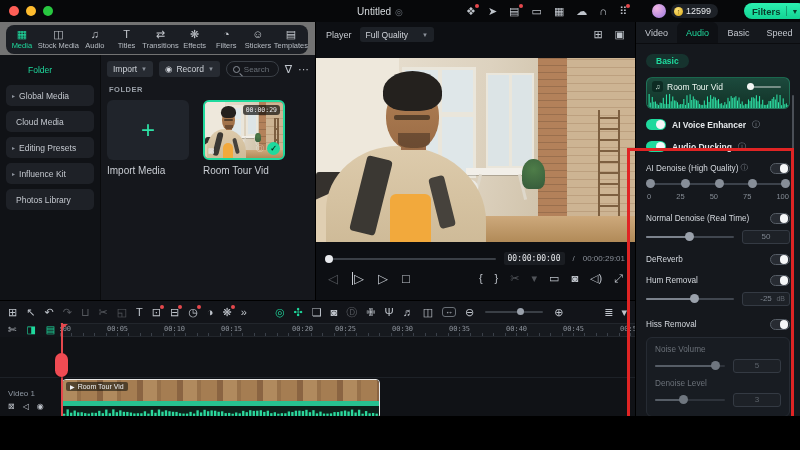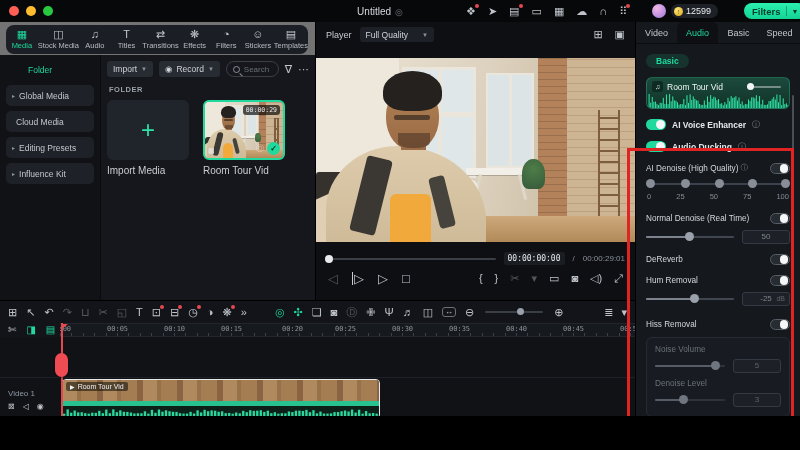--- a/index.html
+++ b/index.html
@@ -306,20 +306,24 @@
         <span class="car"></span>
         <span>Cloud Media</span>
       </div>
       <div class="sb-item">
         <span class="car">▸</span>
         <span>Editing Presets</span>
       </div>
       <div class="sb-item">
         <span class="car">▸</span>
         <span>Influence Kit</span>
+      </div>
+      <div class="sb-item">
+        <span class="car"></span>
+        <span>Photos Library</span>
       </div>
     </div>
 
   <div class="media abs">
     <div class="mp-head">
       <div class="pill">
         <span>Import</span>
           <span class="car">▼</span>
       </div>
       <div class="pill">
@@ -729,21 +733,21 @@
           <span class="ic">▾</span>
         </span>
     </div>
 
     <div class="tl-ruler">
       <div class="ticks"></div>
     <span class="ruler-label" style="left: -10px;">00:00</span>
         <span class="ruler-label" style="left: 47px;">00:05</span>
         <span class="ruler-label" style="left: 104px;">00:10</span>
         <span class="ruler-label" style="left: 161px;">00:15</span>
-        <span class="ruler-label" style="left: 222px;">00:20</span>
+        <span class="ruler-label" style="left: 232px;">00:20</span>
         <span class="ruler-label" style="left: 275px;">00:25</span>
         <span class="ruler-label" style="left: 332px;">00:30</span>
         <span class="ruler-label" style="left: 389px;">00:35</span>
         <span class="ruler-label" style="left: 446px;">00:40</span>
         <span class="ruler-label" style="left: 503px;">00:45</span>
         <span class="ruler-label" style="left: 560px;">00:50</span>
       </div>
     <div class="tl-gutter">
 
     <span class="ic" style="font-size:10px">✄</span>

